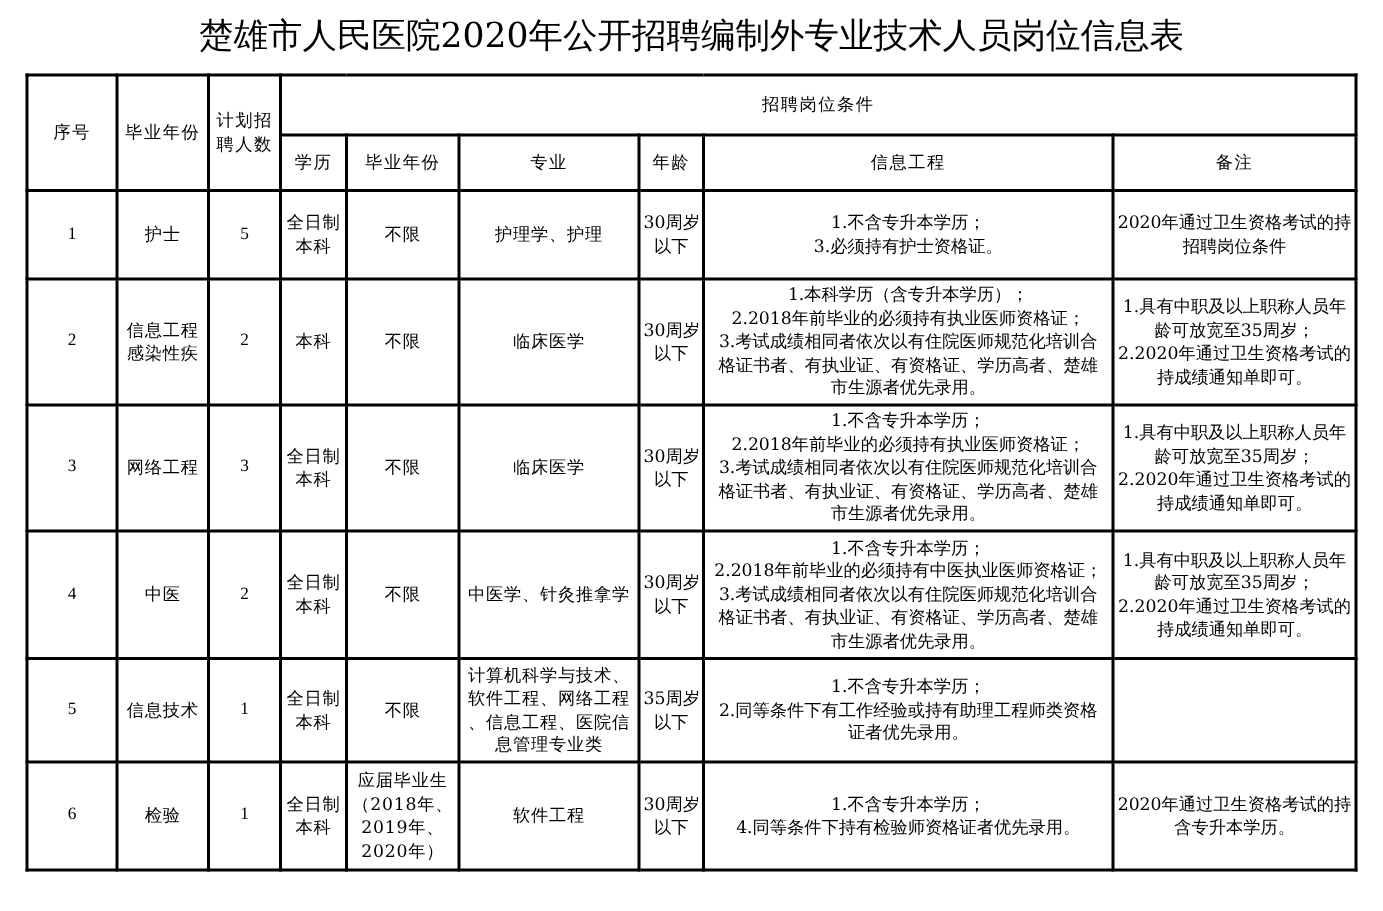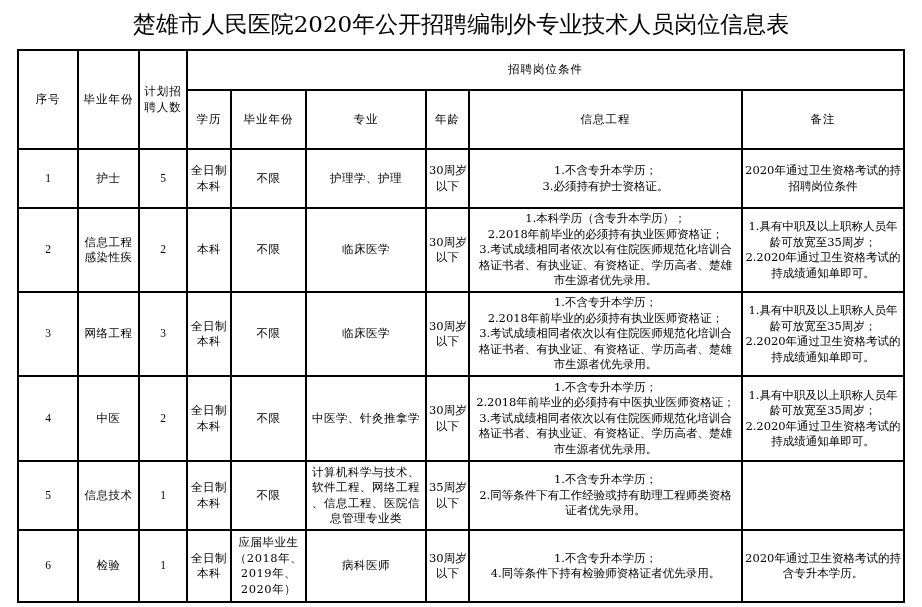--- a/index.html
+++ b/index.html
@@ -38,21 +38,21 @@
   <tbody id="tbody">
     <tr style="height:40px">
       <td rowspan="2" class="hdr">序号</td>
       <td rowspan="2" class="hdr"><span>毕业年份</span></td>
       <td rowspan="2" class="hdr">
         <span class="line">计划招</span>
         <span class="line">聘人数</span>
       </td>
       <td colspan="6" class="hdr">招聘岗位条件</td>
     </tr>
-    <tr style="height:59px">
+    <tr style="height:37px">
       <td class="hdr">学历</td>
       <td class="hdr">毕业年份</td>
       <td class="hdr">专业</td>
       <td class="hdr">年龄</td>
       <td class="hdr">信息工程</td>
       <td class="hdr">备注</td>
     </tr>
   <tr style="height: 59px;">
         <td class="num">1</td>
         <td class="wrap">
@@ -224,21 +224,21 @@
           <span class="line">全日制</span>
           <span class="line">本科</span>
         </td>
         <td class="wrap">
           <span class="line">应届毕业生</span>
           <span class="line">（2018年、</span>
           <span class="line">2019年、</span>
           <span class="line">2020年）</span>
         </td>
         <td class="wrap">
-          <span class="line">病科医师</span>
+          <span class="line">软件工程</span>
         </td>
         <td>
           <span class="line">30周岁</span>
           <span class="line">以下</span>
         </td>
         <td class="left">
           <span class="line">1.不含专升本学历；</span>
           <span class="line">4.同等条件下持有检验师资格证者优先录用。</span>
         </td>
         <td class="left">

